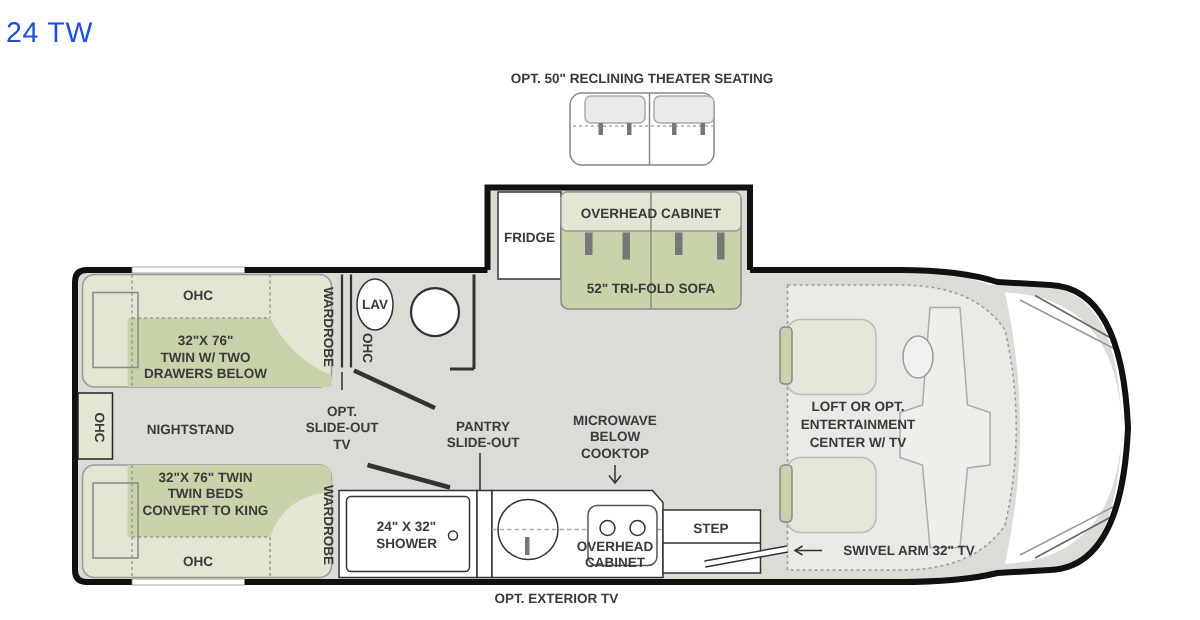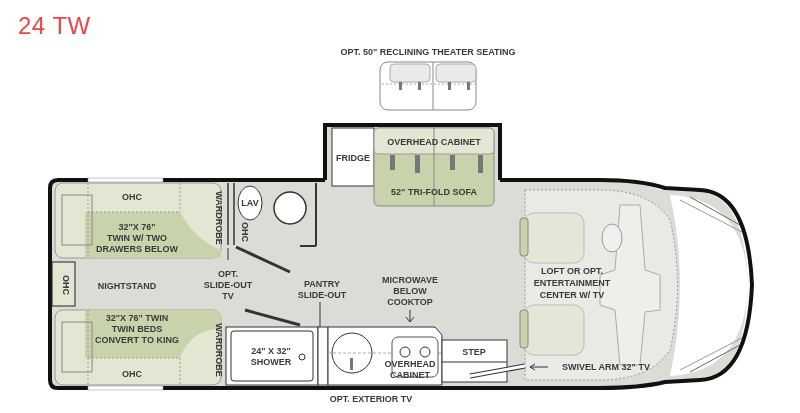--- a/index.html
+++ b/index.html
@@ -1,17 +1,17 @@
 <!DOCTYPE html>
 <html><head>
 <meta charset="utf-8">
 <style>
   html, body { margin:0; padding:0; background:#ffffff; }
   body { width:800px; height:413px; position:relative; overflow:hidden; font-family:"Liberation Sans", sans-serif; }
-  .title { position:absolute; left:18px; top:12px; font-size:24px; color:#ef4444; letter-spacing:0.5px; }
+  .title { position:absolute; left:4px; top:12px; font-size:19px; color:#1d4ed8; letter-spacing:0.5px; }
   svg { position:absolute; left:0; top:0; }
   .lbl { font-family:"Liberation Sans", sans-serif; font-size:9px; font-weight:bold; fill:#3a3a3a; text-anchor:middle; }
 </style>
 </head>
 <body>
 
 <div class="title">24 TW</div>
 
 <svg width="800" height="413" viewBox="0 0 800 413">
 

